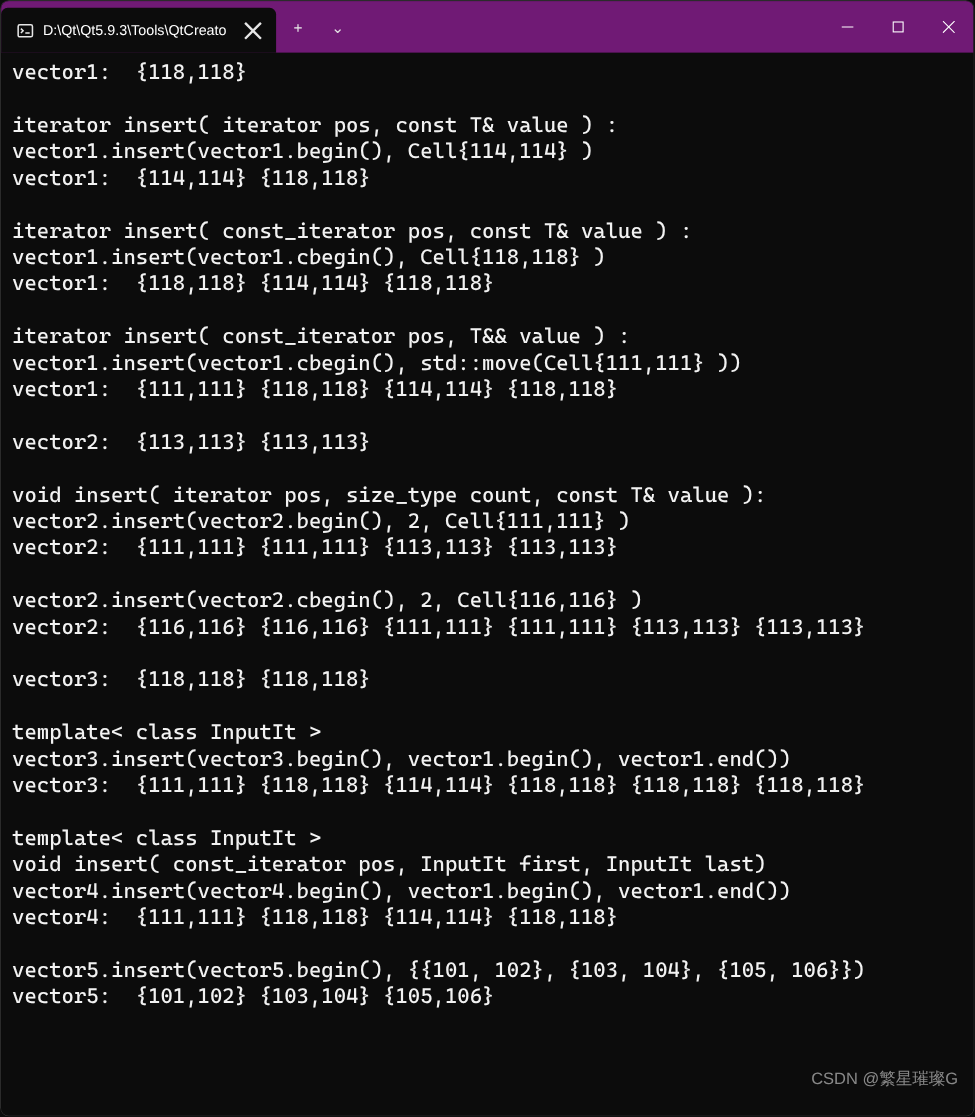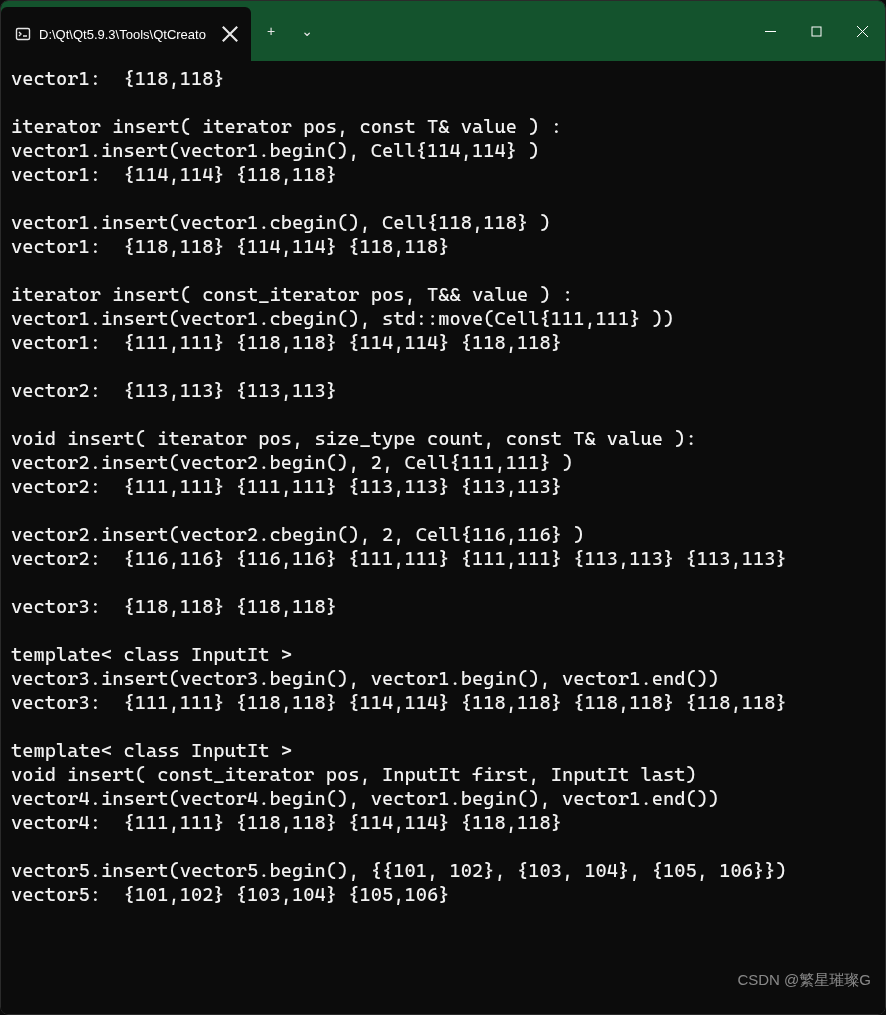--- a/index.html
+++ b/index.html
@@ -14,22 +14,22 @@
     width: 100%;
     height: 100%;
     display: flex;
     flex-direction: column;
     border: 1px solid #2b2b2b;
     border-radius: 8px;
     overflow: hidden;
     background: #0c0c0c;
   }
   .titlebar {
-    height: 60px;
-    background: #14532d;
+    height: 47px;
+    background: #701a75;
     display: flex;
     align-items: stretch;
     justify-content: space-between;
     user-select: none;
   }
   .titlebar-left {
     display: flex;
     align-items: stretch;
   }
   .tab {
@@ -158,20 +158,21 @@
   </div>
 
   <div class="term-wrap">
     <div class="terminal" id="terminal">
         <div class="line">vector1:  {118,118}</div>
         <div class="blank"></div>
         <div class="line">iterator insert( iterator pos, const T&amp; value ) :</div>
         <div class="line">vector1.insert(vector1.begin(), Cell{114,114} )</div>
         <div class="line">vector1:  {114,114} {118,118}</div>
         <div class="blank"></div>
+        <div class="line">iterator insert( const_iterator pos, const T&amp; value ) :</div>
         <div class="line">vector1.insert(vector1.cbegin(), Cell{118,118} )</div>
         <div class="line">vector1:  {118,118} {114,114} {118,118}</div>
         <div class="blank"></div>
         <div class="line">iterator insert( const_iterator pos, T&amp;&amp; value ) :</div>
         <div class="line">vector1.insert(vector1.cbegin(), std::move(Cell{111,111} ))</div>
         <div class="line">vector1:  {111,111} {118,118} {114,114} {118,118}</div>
         <div class="blank"></div>
         <div class="line">vector2:  {113,113} {113,113}</div>
         <div class="blank"></div>
         <div class="line">void insert( iterator pos, size_type count, const T&amp; value ):</div>

